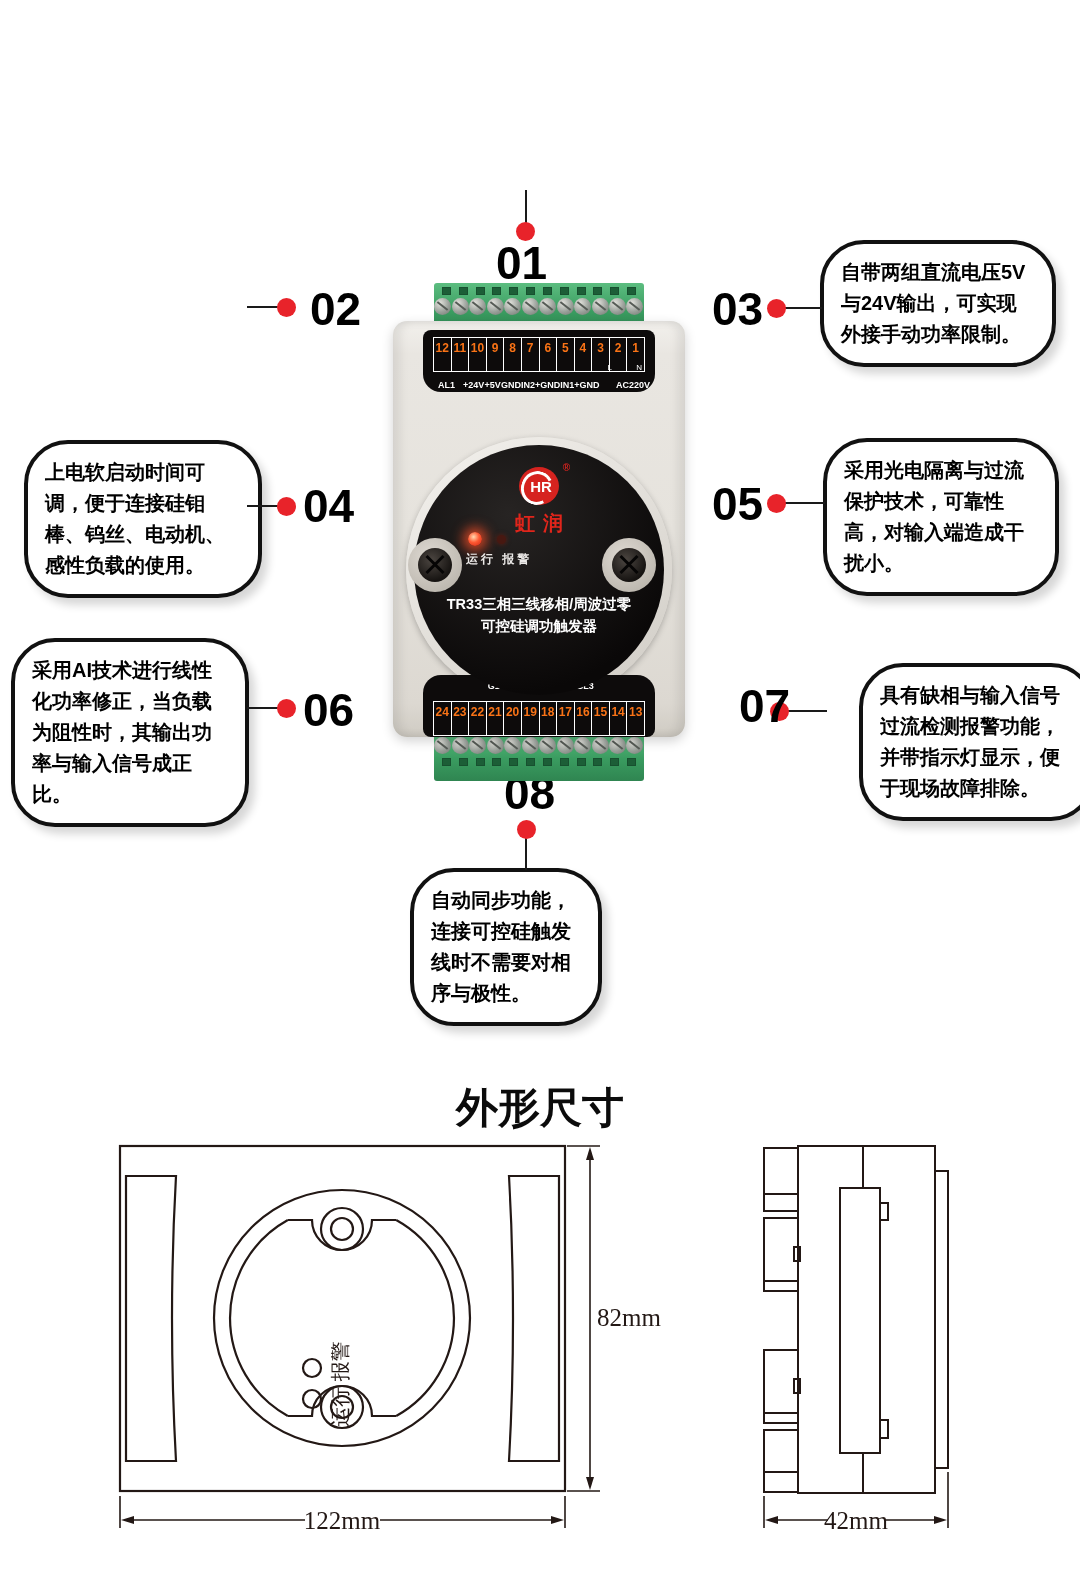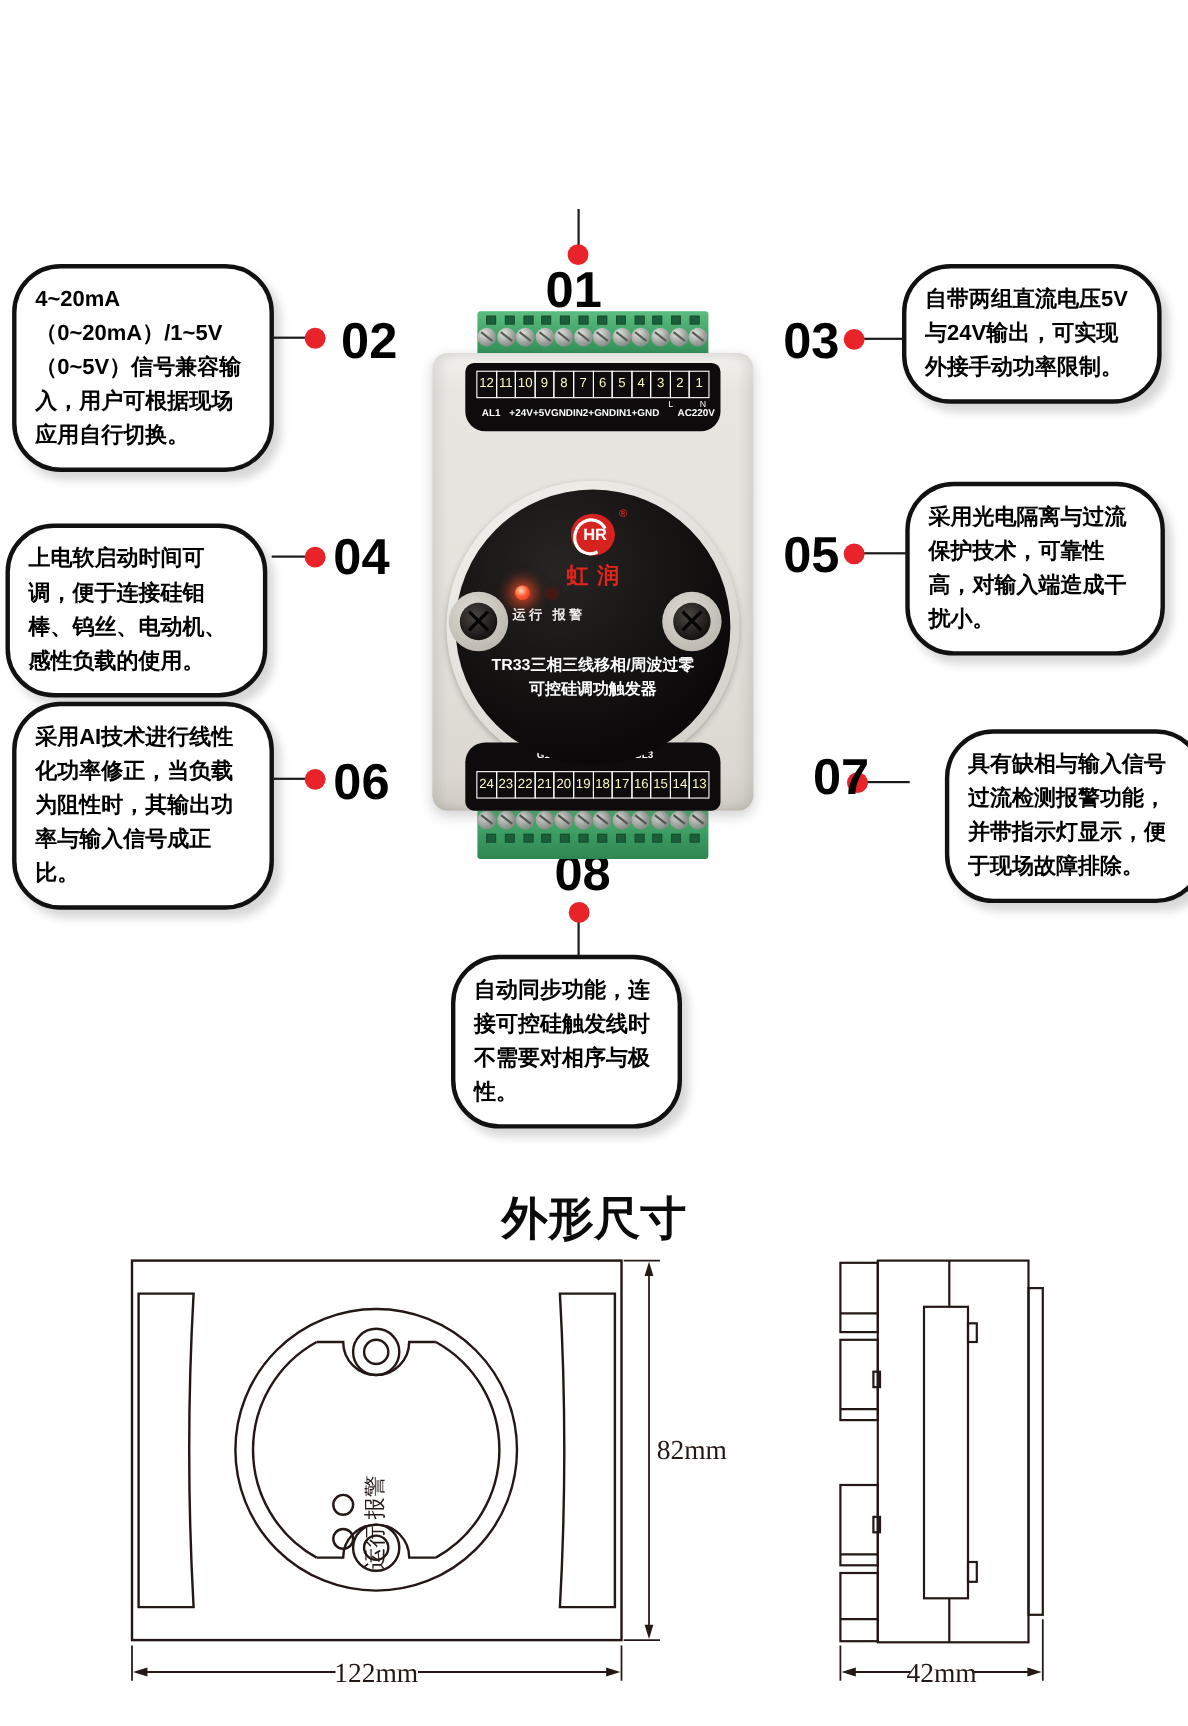--- a/index.html
+++ b/index.html
@@ -5,25 +5,25 @@
   html,body{margin:0;padding:0;background:#fff;}
   .canvas{position:relative;width:1080px;height:1569px;background:#ffffff;overflow:hidden;
           font-family:"Liberation Sans","DejaVu Sans",sans-serif;}
   
   .bubble{position:absolute;background:#fff;border:4px solid #111;border-radius:44px;
           padding:13px 17px;font-size:20px;font-weight:bold;line-height:31px;color:#000;
           box-shadow:6px 7px 9px rgba(0,0,0,0.16);box-sizing:border-box;}
   .b01{left:401px;top:58px;width:238px;}
   .b02{left:11px;top:240px;width:238px;}
   .b03{left:820px;top:240px;width:236px;}
-  .b04{left:5px;top:440px;width:238px;margin-top:36px;}
+  .b04{left:24px;top:440px;width:238px;}
   .b05{left:823px;top:438px;width:236px;}
   .b06{left:11px;top:638px;width:238px;}
   .b07{left:825px;top:663px;width:236px;margin-left:34px;}
-  .b08{left:410px;top:868px;width:210px;}
+  .b08{left:410px;top:868px;width:192px;}
   .num{position:absolute;font-size:46px;font-weight:bold;color:#000;line-height:1;}
   .n01{left:496px;top:240px;}.n02{left:310px;top:286px;}.n03{left:712px;top:286px;}
   .n04{left:303px;top:483px;}.n05{left:712px;top:481px;}.n06{left:303px;top:687px;}
   .n07{left:716px;top:683px;margin-left:23px;}.n08{left:504px;top:770px;}
   .dot{position:absolute;width:19px;height:19px;border-radius:50%;background:#e8232a;}
   .d01{left:516px;top:222px;}.d02{left:277px;top:298px;}.d03{left:767px;top:299px;}
   .d04{left:277px;top:497px;}.d05{left:767px;top:494px;}.d06{left:277px;top:699px;}
   .d07{left:770px;top:702px;}.d08{left:517px;top:820px;}
   .tail{position:absolute;background:#1a1a1a;}
   .t01{left:525px;top:190px;width:2px;height:34px;}
@@ -49,22 +49,22 @@
          background:radial-gradient(circle at 35% 30%,#e3e3dd,#9aa09a 55%,#6f756e);}
   .screw::after{content:"";position:absolute;left:2px;top:7px;width:13px;height:2px;
          background:#565b56;transform:rotate(38deg);}
   .dev-body{position:absolute;left:0;top:38px;width:292px;height:416px;border-radius:14px;z-index:1;
          background:linear-gradient(180deg,#f2f0ec 0%,#e9e6e1 8%,#e6e3dd 50%,#dcd8d1 92%,#cfcbc3 100%);
          box-shadow:inset -7px 0 10px rgba(0,0,0,.08),inset 7px 0 10px rgba(0,0,0,.08),0 4px 12px rgba(0,0,0,.18);}
   .panel{position:absolute;left:30px;width:232px;height:62px;background:#0d0b0b;z-index:2;color:#fff;}
   .panel-top{top:9px;border-radius:8px 8px 18px 18px;}
   .panel-bottom{top:354px;border-radius:18px 18px 8px 8px;}
   .trow{display:grid;grid-template-columns:repeat(12,1fr);margin:7px 10px 0 11px;}
-  .tbox{border:1px solid #fff;margin-left:-1px;color:#fef9c3;font-size:12px;font-weight:normal;
-        text-align:center;height:25px;line-height:20px;box-sizing:border-box;}
+  .tbox{border:1px solid #fff;margin-left:-1px;color:#f97316;font-size:12px;font-weight:bold;
+        text-align:center;height:35px;line-height:20px;box-sizing:border-box;}
   .plabels{display:grid;grid-template-columns:repeat(12,1fr);margin:6px 6px 0 7px;}
   .panel-top .plabels{margin-top:8px;}
   .plabel{font-size:9px;font-weight:bold;text-align:center;white-space:nowrap;color:#fff;}
   .lbl-l{position:absolute;right:43px;top:33px;font-size:8px;color:#fff;}
   .lbl-n{position:absolute;right:13px;top:33px;font-size:8px;color:#fff;}
   .dev-ring{position:absolute;left:13px;top:116px;width:266px;height:266px;border-radius:50%;z-index:2;
         background:linear-gradient(145deg,#f4f2ee,#d0ccc5);box-shadow:0 2px 6px rgba(0,0,0,.25);}
   .dev-face{position:absolute;left:21px;top:124px;width:250px;height:250px;border-radius:50%;z-index:3;
         background:radial-gradient(circle at 38% 28%,#272423,#0a0808 75%);}
   .face-col{position:absolute;left:0;top:0;width:100%;display:flex;flex-direction:column;align-items:center;}
@@ -103,22 +103,20 @@
 </style>
 </head>
 <body>
 
 <div class="canvas">
 
   <div class="tail t01"></div>
   <div class="dot d01"></div>
   <div class="num n01">01</div>
 
-  <div class="bubble b02">
-    <span>4~20mA（0~20mA）/1~5V（0~5V）信号兼容输入，用户可根据现场应用自行切换。</span></div>
   <div class="tail t02"></div>
   <div class="dot d02"></div>
   <div class="num n02">02</div>
 
   <div class="bubble b03">
     <span>自带两组直流电压5V与24V输出，可实现外接手动功率限制。</span></div>
   <div class="tail t03"></div>
   <div class="dot d03"></div>
   <div class="num n03">03</div>
 

